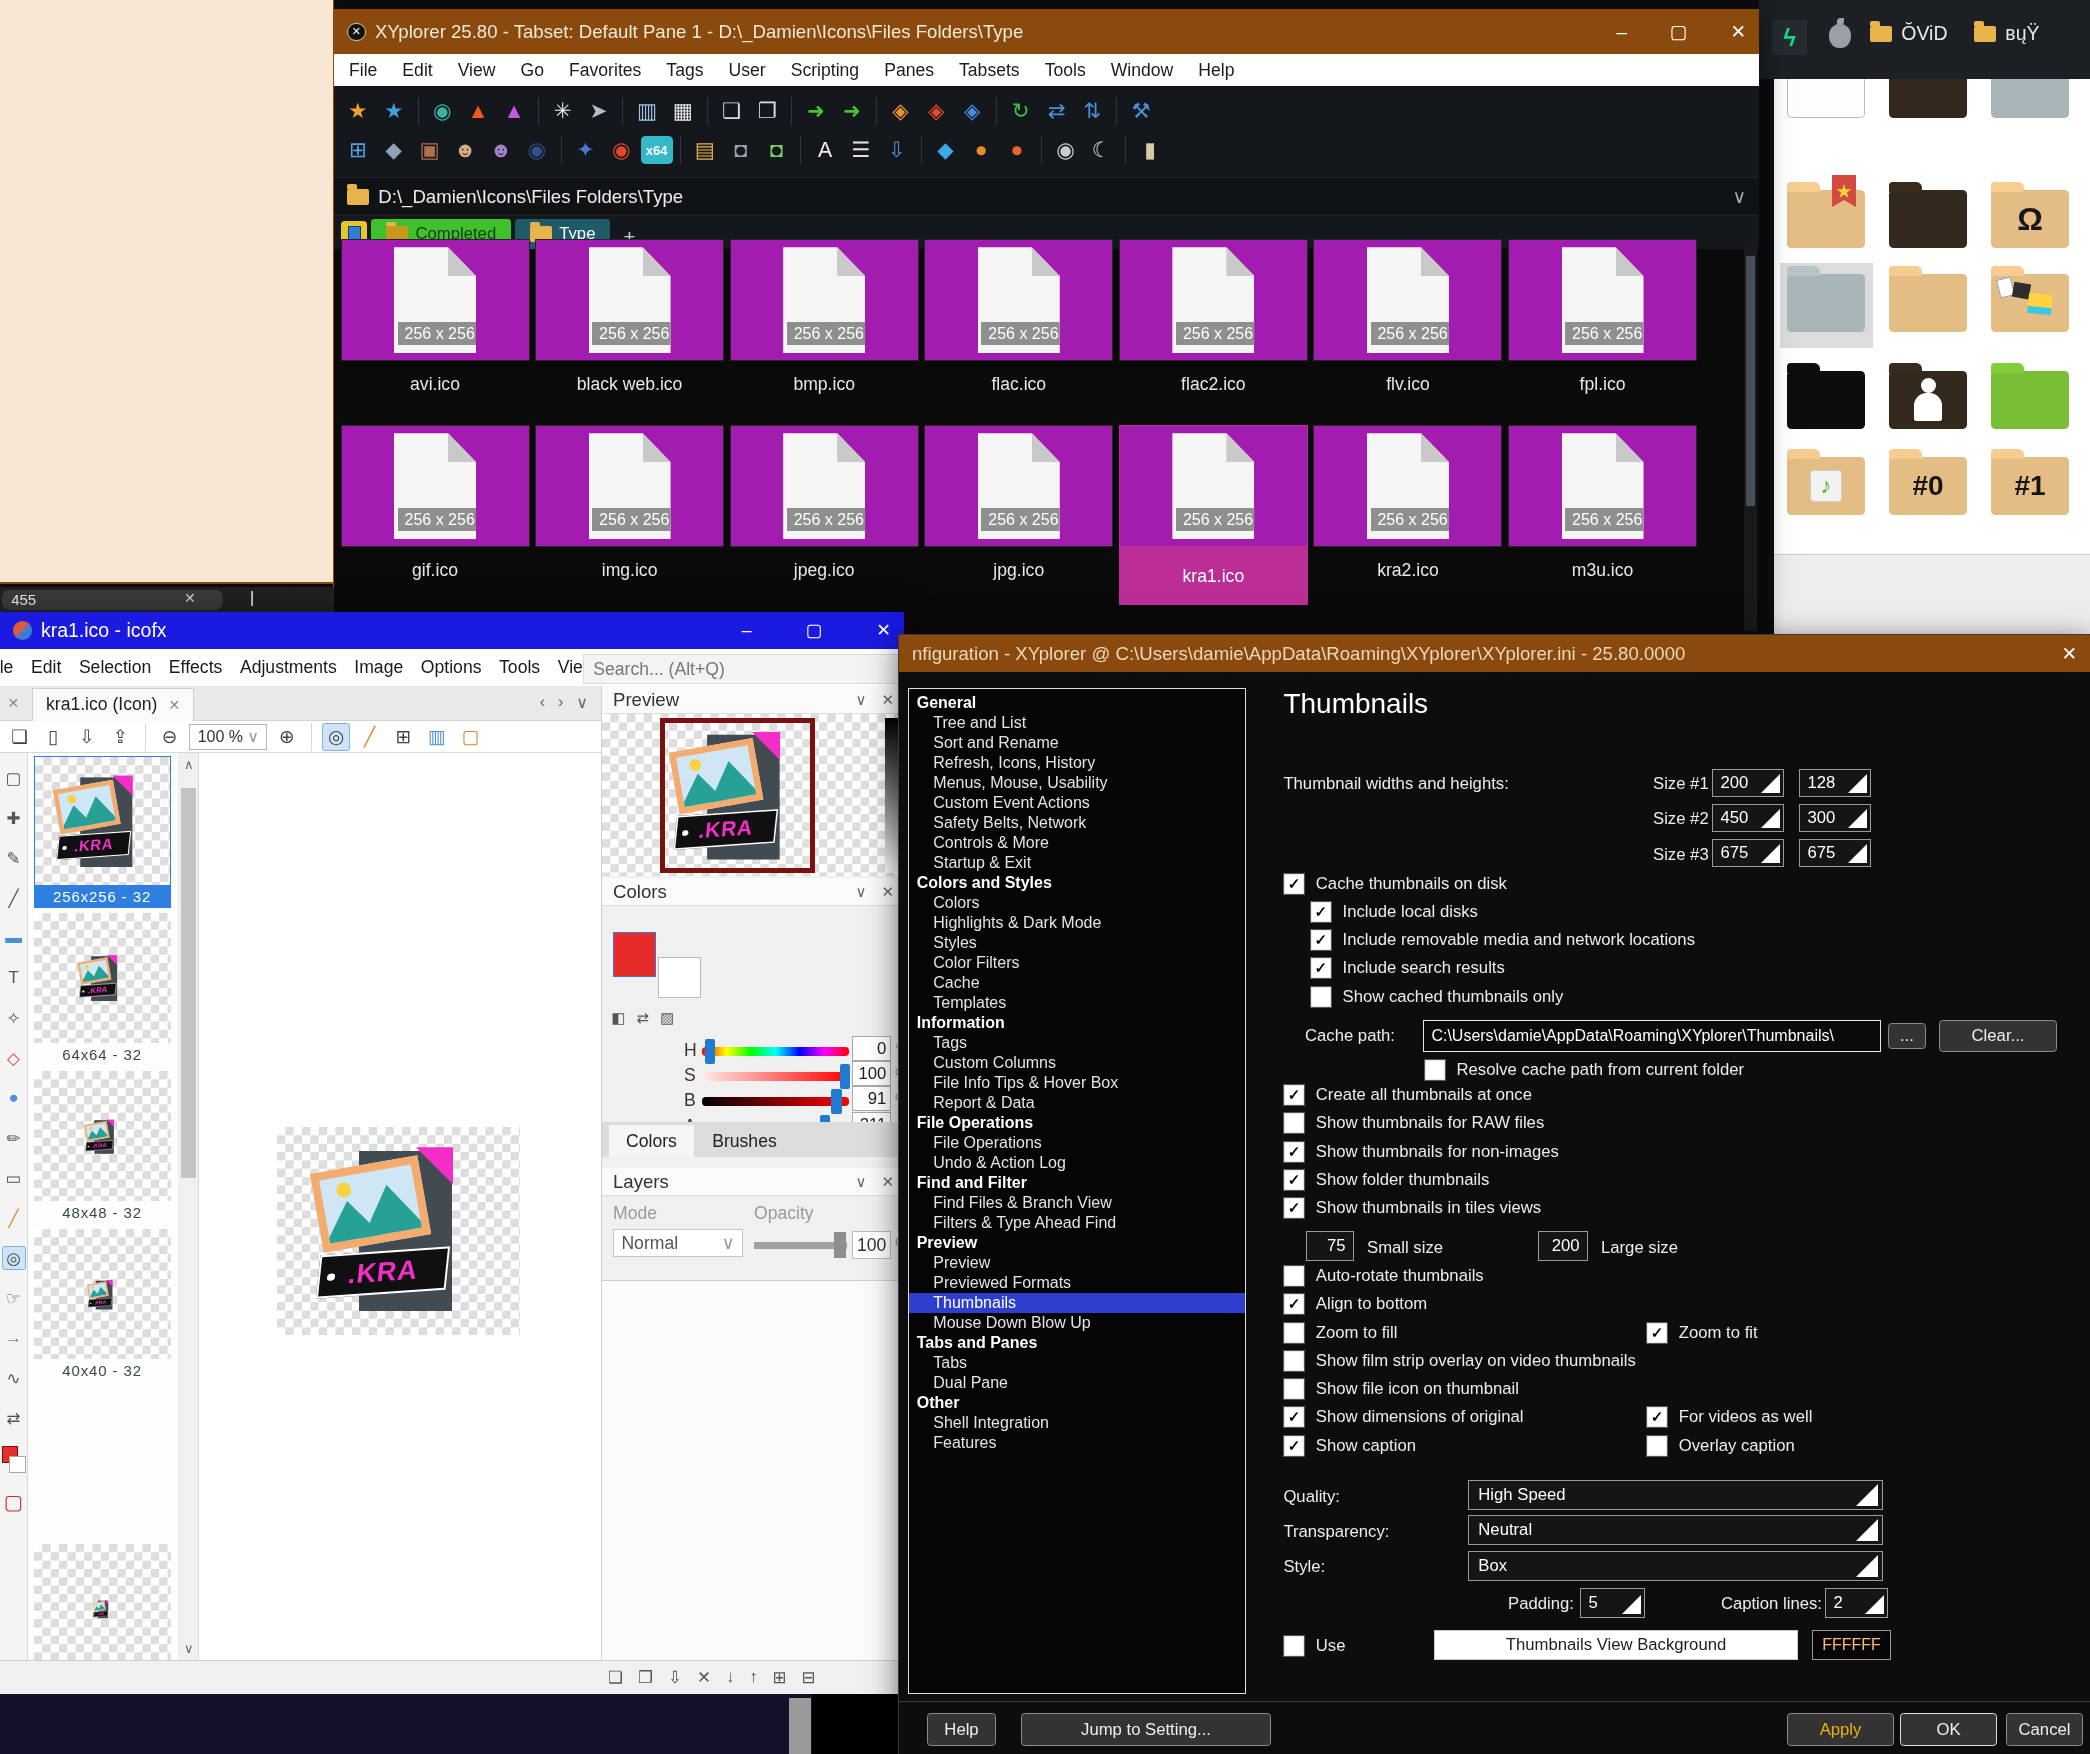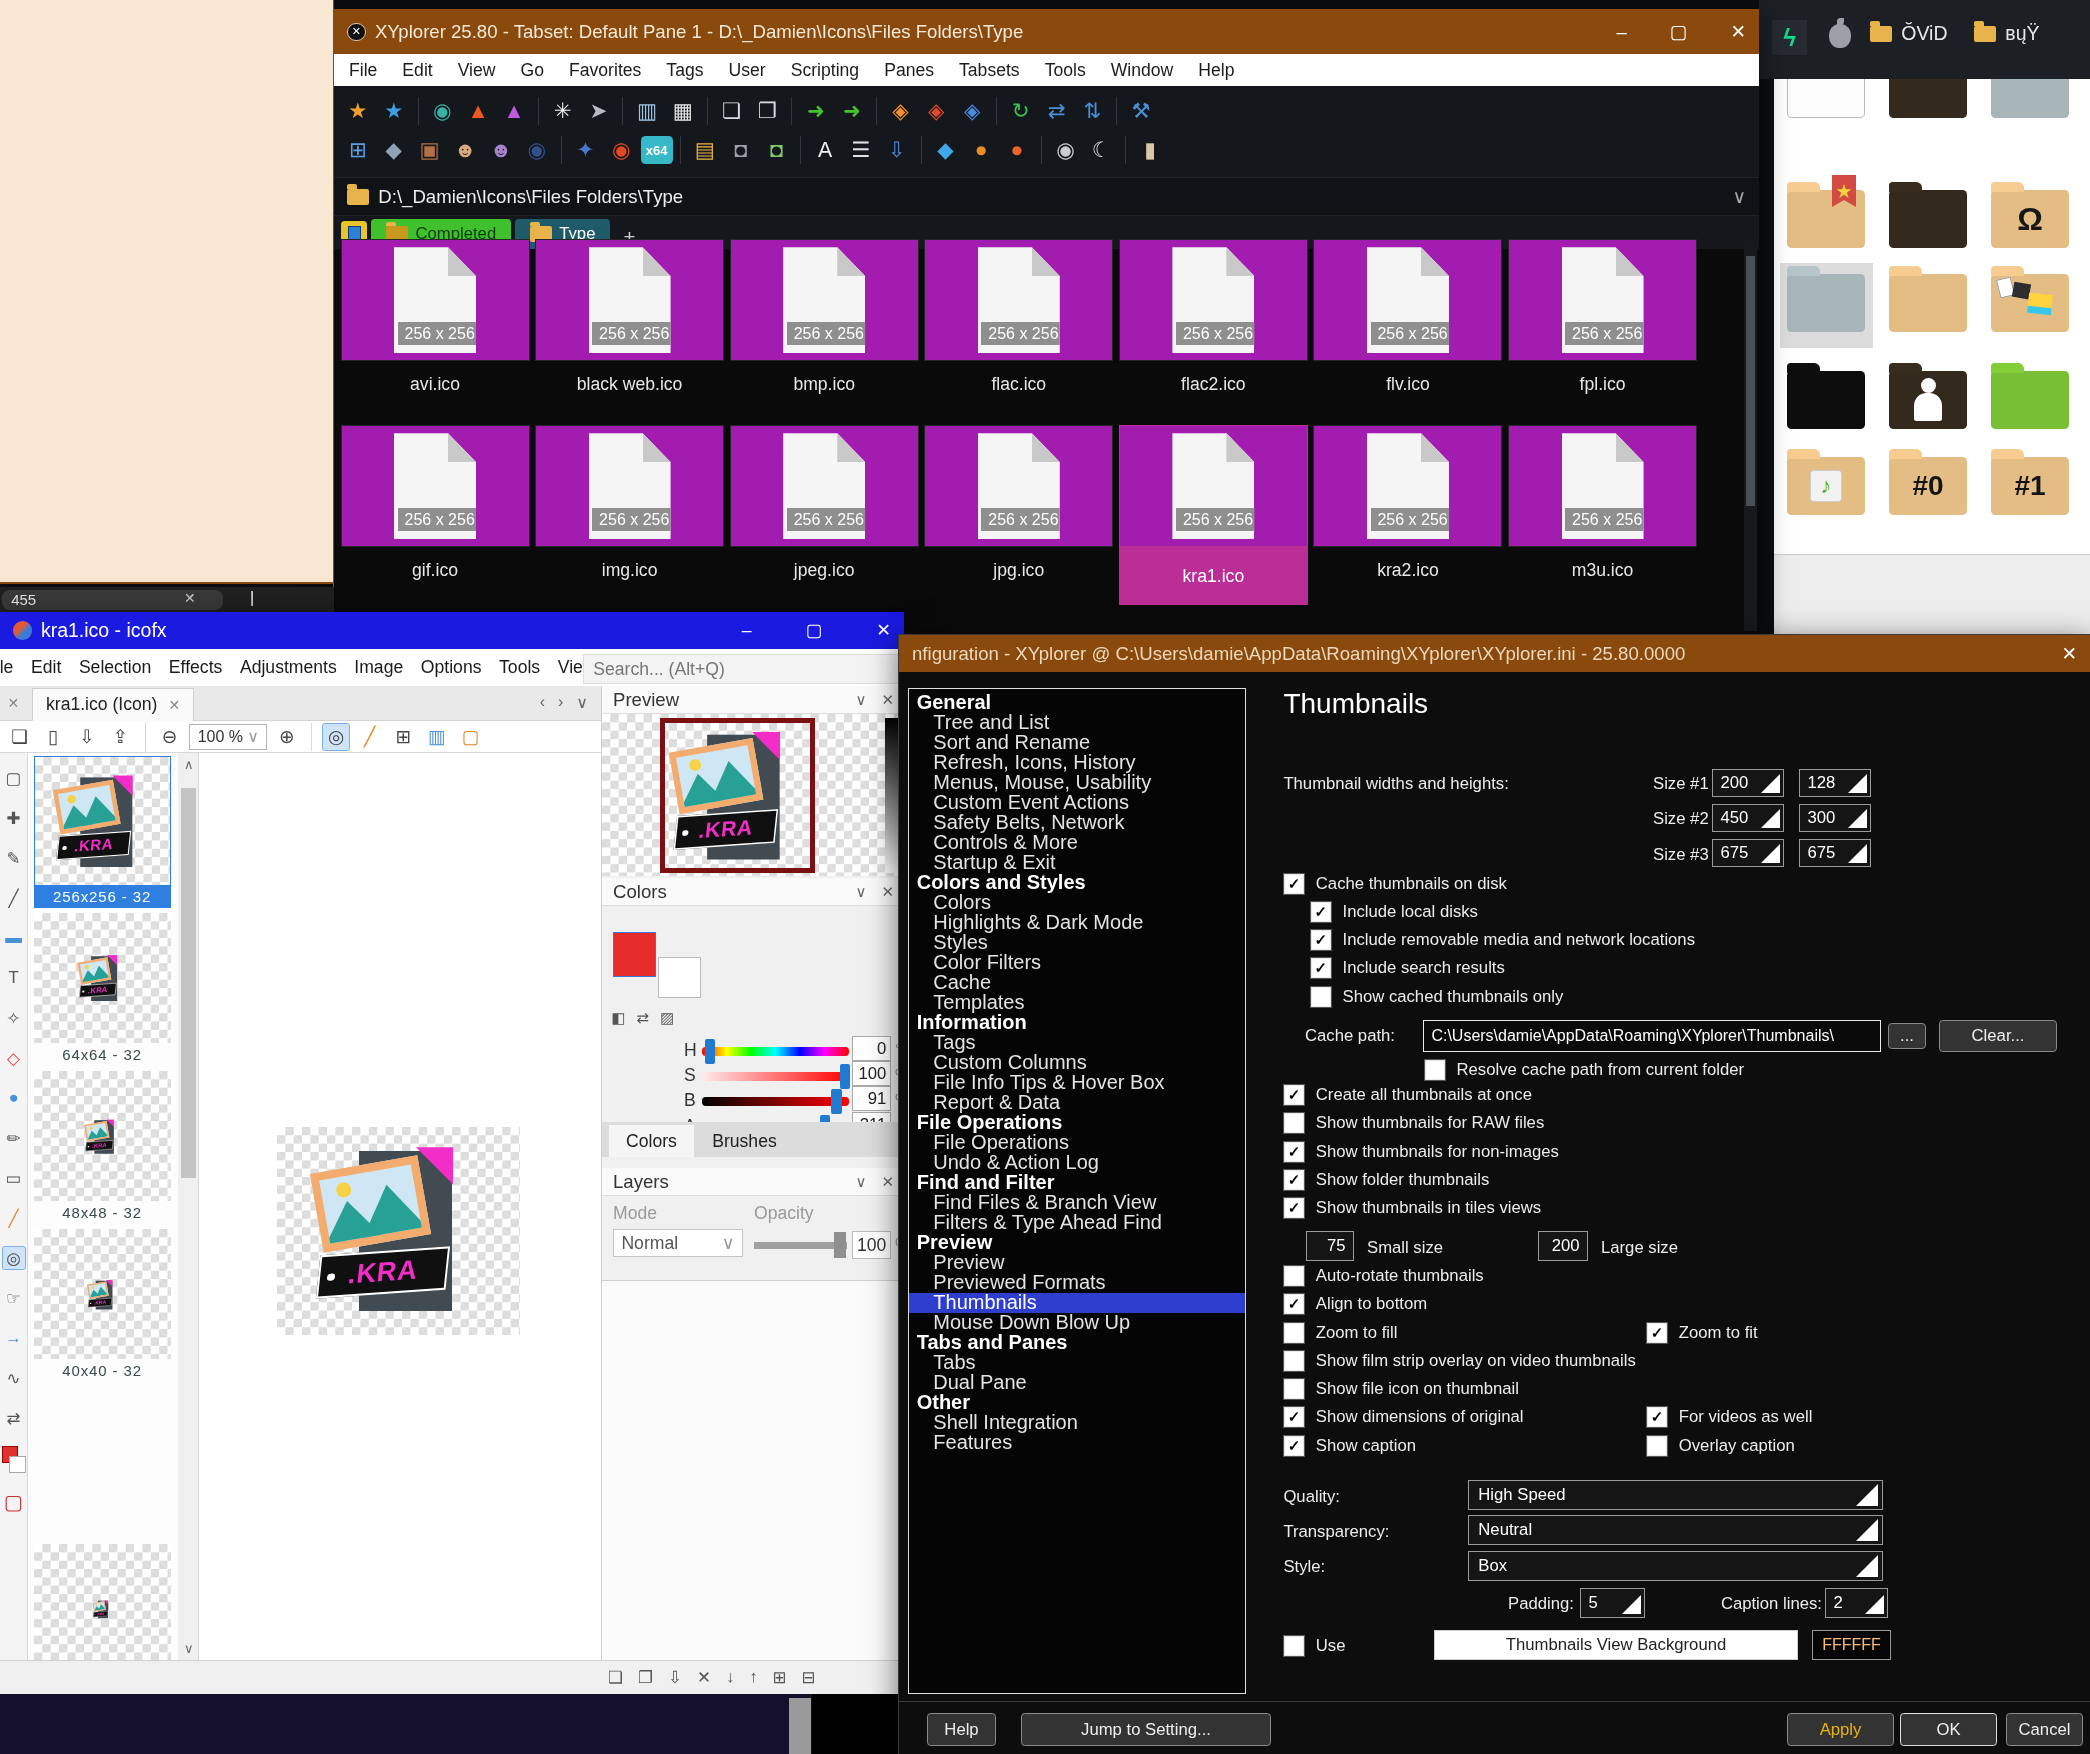--- a/index.html
+++ b/index.html
@@ -110,21 +110,21 @@
 
 .lmut{color:#9a9a9a;font-size:17.6px}
 .modecombo{position:absolute;left:11px;top:82px;width:130px;height:28px;background:#fff;border:0.9px solid #c4c4c4;display:flex;align-items:center;justify-content:space-between;padding:0 7.4px;font-size:17.6px;color:#555}
 .opatrack{position:absolute;left:152px;top:93px;width:93px;height:6.5px;background:#a0a0a0}
 .opahandle{position:absolute;left:232px;top:83px;width:12px;height:26px;background:#8f8f8f}
 .opaval{position:absolute;left:250px;top:82px;width:39px;height:28px;background:#fff;border:0.9px solid #bbb;display:flex;align-items:center;justify-content:flex-end;padding-right:3.7px;font-size:17.6px;color:#333}
 
 #cfg{left:898px;top:634px;width:1193px;height:1121px;background:#0d0d0d;border:0.9px solid #3a3a3a}
 #cfg .titlebar{height:37px;background:#8a4a0e;font-size:18.6px;color:#ecd9bd}
 #cfg-tree{position:absolute;left:9.3px;top:53px;width:338px;height:1006px;background:#050505;border:0.9px solid #dfdfdf;overflow:hidden;padding-top:3.7px}
-.trw{height:20px;display:flex;align-items:center;font-size:20px;color:#e4e4e4;padding-left:24px;white-space:nowrap}
+.trw{height:20px;display:flex;align-items:center;font-size:16px;color:#e4e4e4;padding-left:24px;white-space:nowrap}
 .trw.tb{font-weight:bold;color:#fff;padding-left:7.4px}
 .trw.tsel{background:#2e3fd0;color:#fff}
 #cfg-right{position:absolute;left:364px;top:0;width:822px;height:1066px}
 .pagetitle{position:absolute;left:20.4px;top:53px;font-size:28px;color:#fff}
 .clabel{color:#ededed;font-size:16.7px;white-space:nowrap}
 .crow{position:absolute;display:flex;align-items:center;gap:12px;height:26px}
 .chk{width:19.5px;height:19.5px;background:#fff;border:1.9px solid #e8e8e8;outline:0.9px solid #555;display:inline-flex;align-items:center;justify-content:center;color:#000;font-weight:bold;font-size:15px;flex:none}
 .spin{position:absolute;background:#151515;border:0.9px solid #9a9a9a;color:#fff;font-size:16.7px;display:flex;align-items:center;padding:0 7.4px}
 .spin .tri{position:absolute;right:2.8px;bottom:2.8px;width:0;height:0;border-bottom:19.5px solid #fff;border-left:19.5px solid transparent}
 .combo{position:absolute;background:#151515;border:0.9px solid #9a9a9a;color:#fff;font-size:16.7px;display:flex;align-items:center;padding:0 9.3px}

